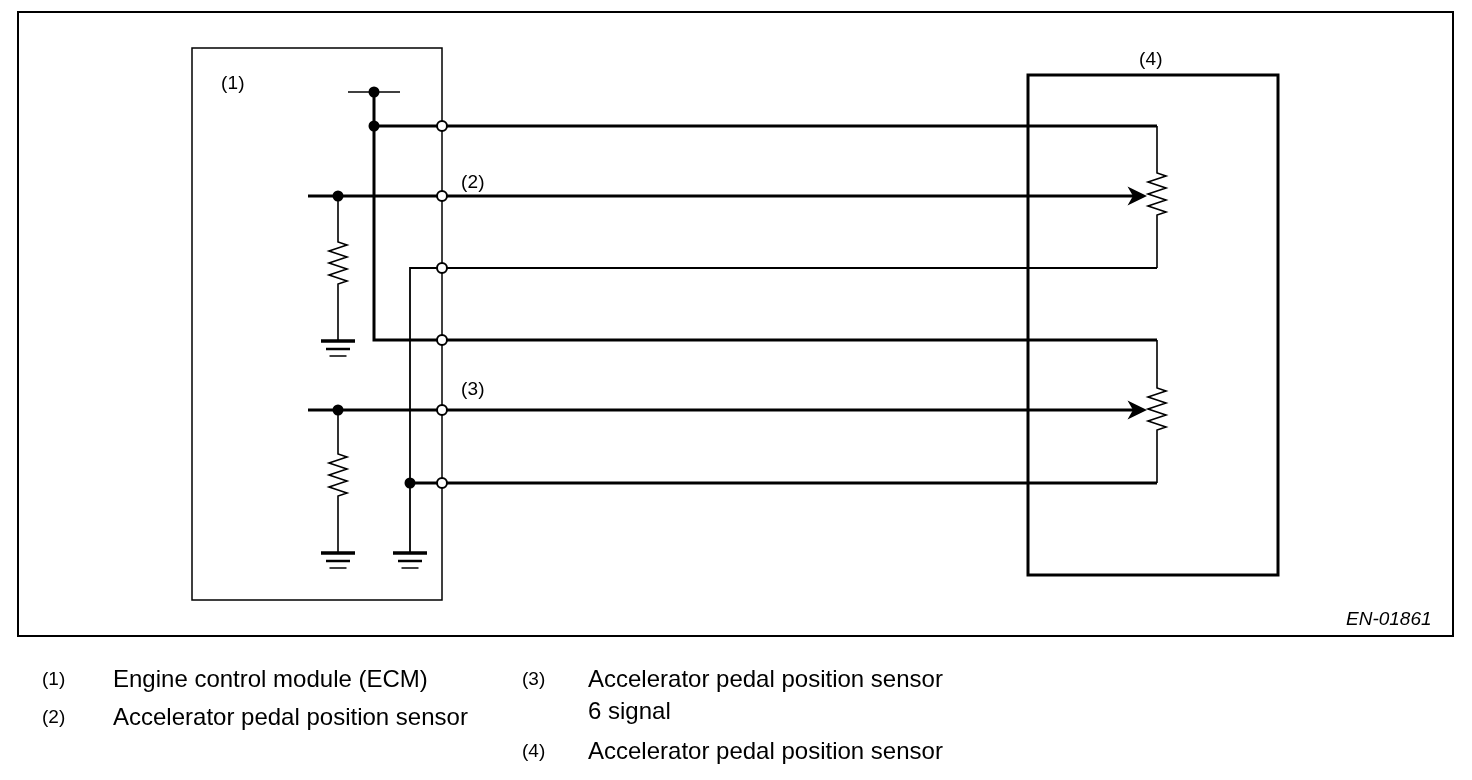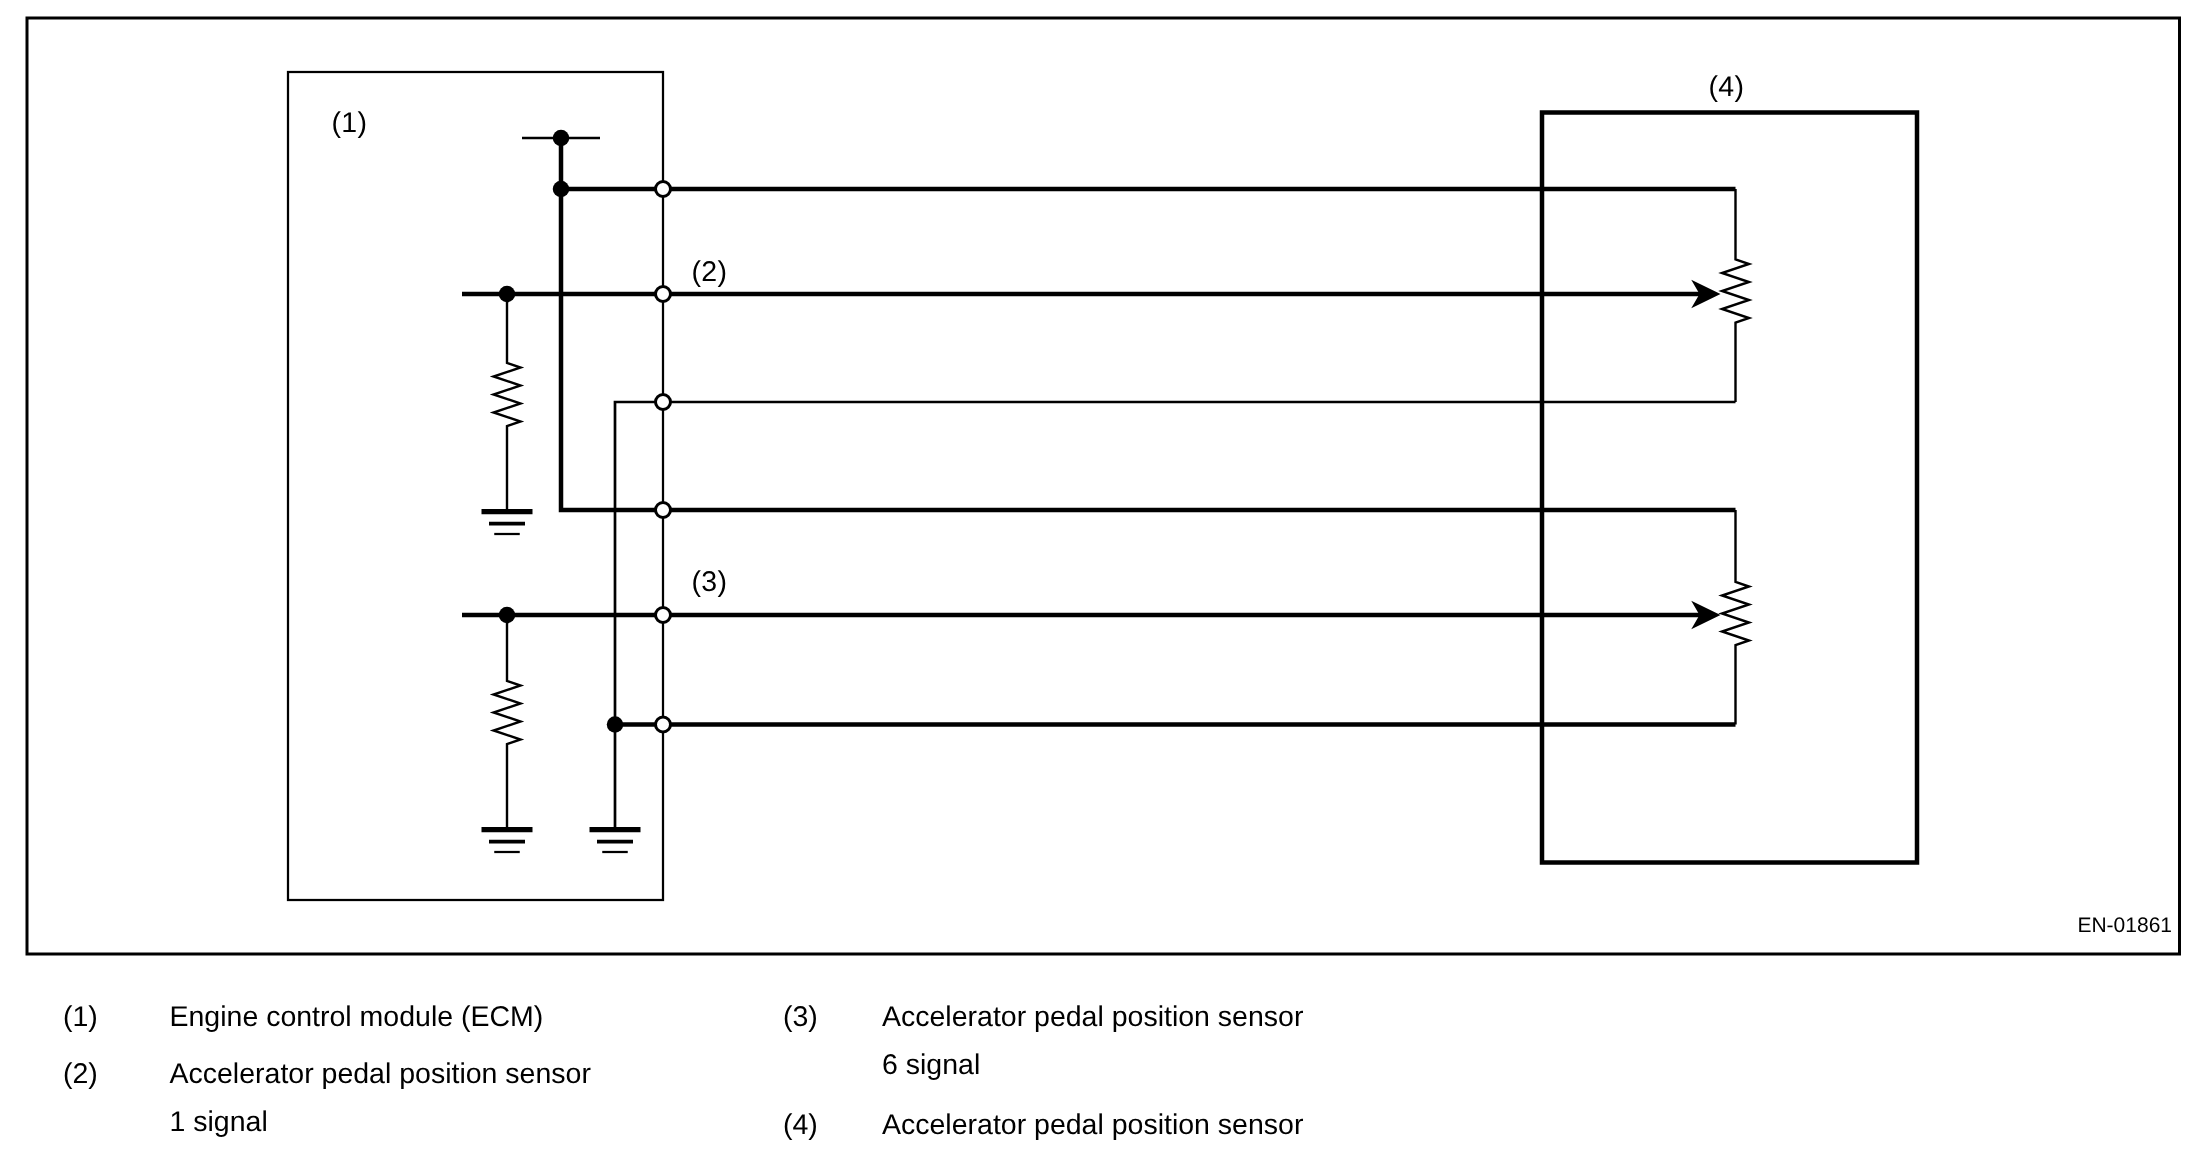--- a/index.html
+++ b/index.html
@@ -8,28 +8,28 @@
     font-family:"Liberation Sans","DejaVu Sans",sans-serif;color:#000;
     overflow:hidden;
   }
   #stage{position:absolute;inset:0;width:1472px;height:780px;}
   svg{position:absolute;left:0;top:0;}
   .dlabel{
     position:absolute;font-size:19px;line-height:1.05;color:#000;
     letter-spacing:0.2px;white-space:nowrap;
   }
   .code{
-    position:absolute;font-size:14px;line-height:1.05;color:#000;
-    text-align:right;white-space:nowrap;
+    position:absolute;font-size:19px;line-height:1.05;color:#000;
+    text-align:left;white-space:nowrap;font-style:italic;
   }
   .legend-row{position:absolute;display:flex;align-items:flex-start;}
   .legend-num{display:inline-block;font-size:19px;line-height:32px;}
   .num-l{width:71px;}
   .num-r{width:66px;}
-  .legend-text{display:inline-block;font-size:19px;line-height:32px;}
+  .legend-text{display:inline-block;font-size:24px;line-height:32px;}
   .legend-line{display:block;white-space:nowrap;}
 </style>
 </head>
 <body>
 
 <div id="stage">
 
   <svg width="1472" height="780" viewBox="0 0 1472 780">
 
     <rect x="18" y="12" width="1435" height="624" fill="none" stroke="#000" stroke-width="2"></rect>
@@ -105,21 +105,20 @@
     <span class="legend-num num-l">(1)</span>
     <span class="legend-text">
       <span class="legend-line">Engine control module (ECM)</span>
     </span>
   </div>
 
   <div class="legend-row" style="left:42px;top:701px">
     <span class="legend-num num-l">(2)</span>
     <span class="legend-text">
       <span class="legend-line">Accelerator pedal position sensor</span>
-      <span class="legend-line">1 signal</span>
     </span>
   </div>
 
   <div class="legend-row" style="left:522px;top:663px">
     <span class="legend-num num-r">(3)</span>
     <span class="legend-text">
       <span class="legend-line">Accelerator pedal position sensor</span>
       <span class="legend-line">6 signal</span>
     </span>
   </div>

